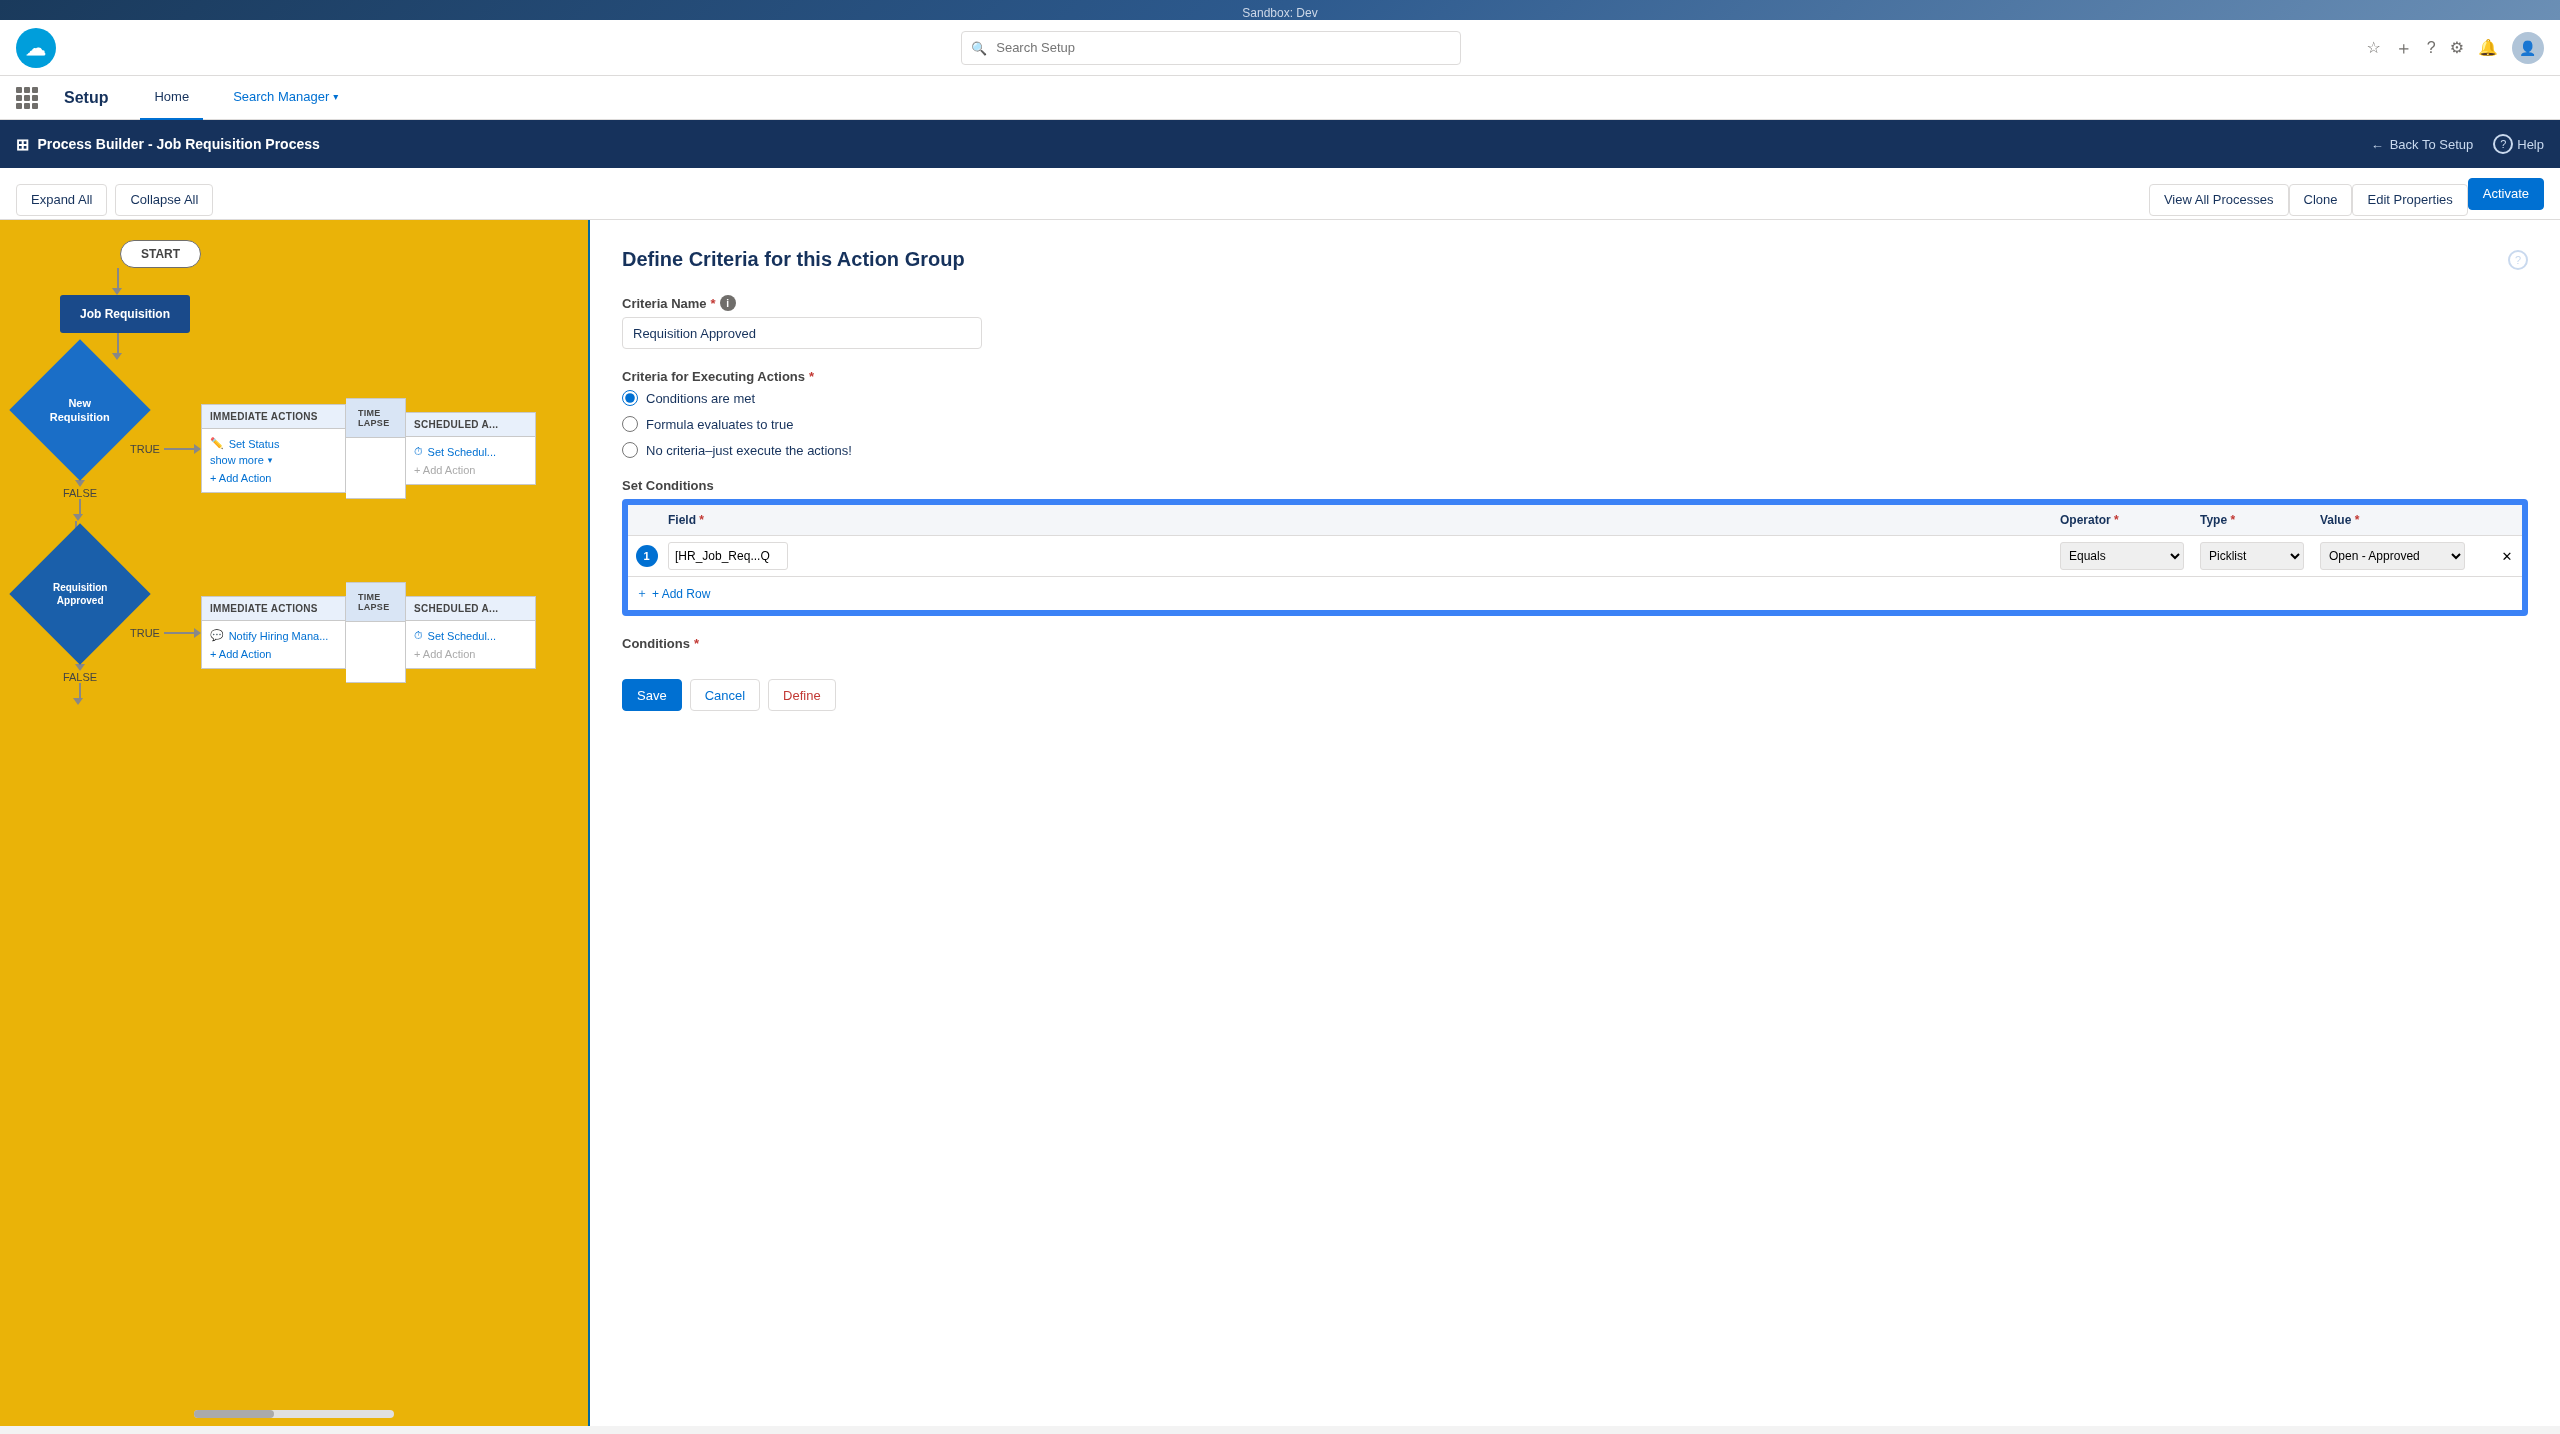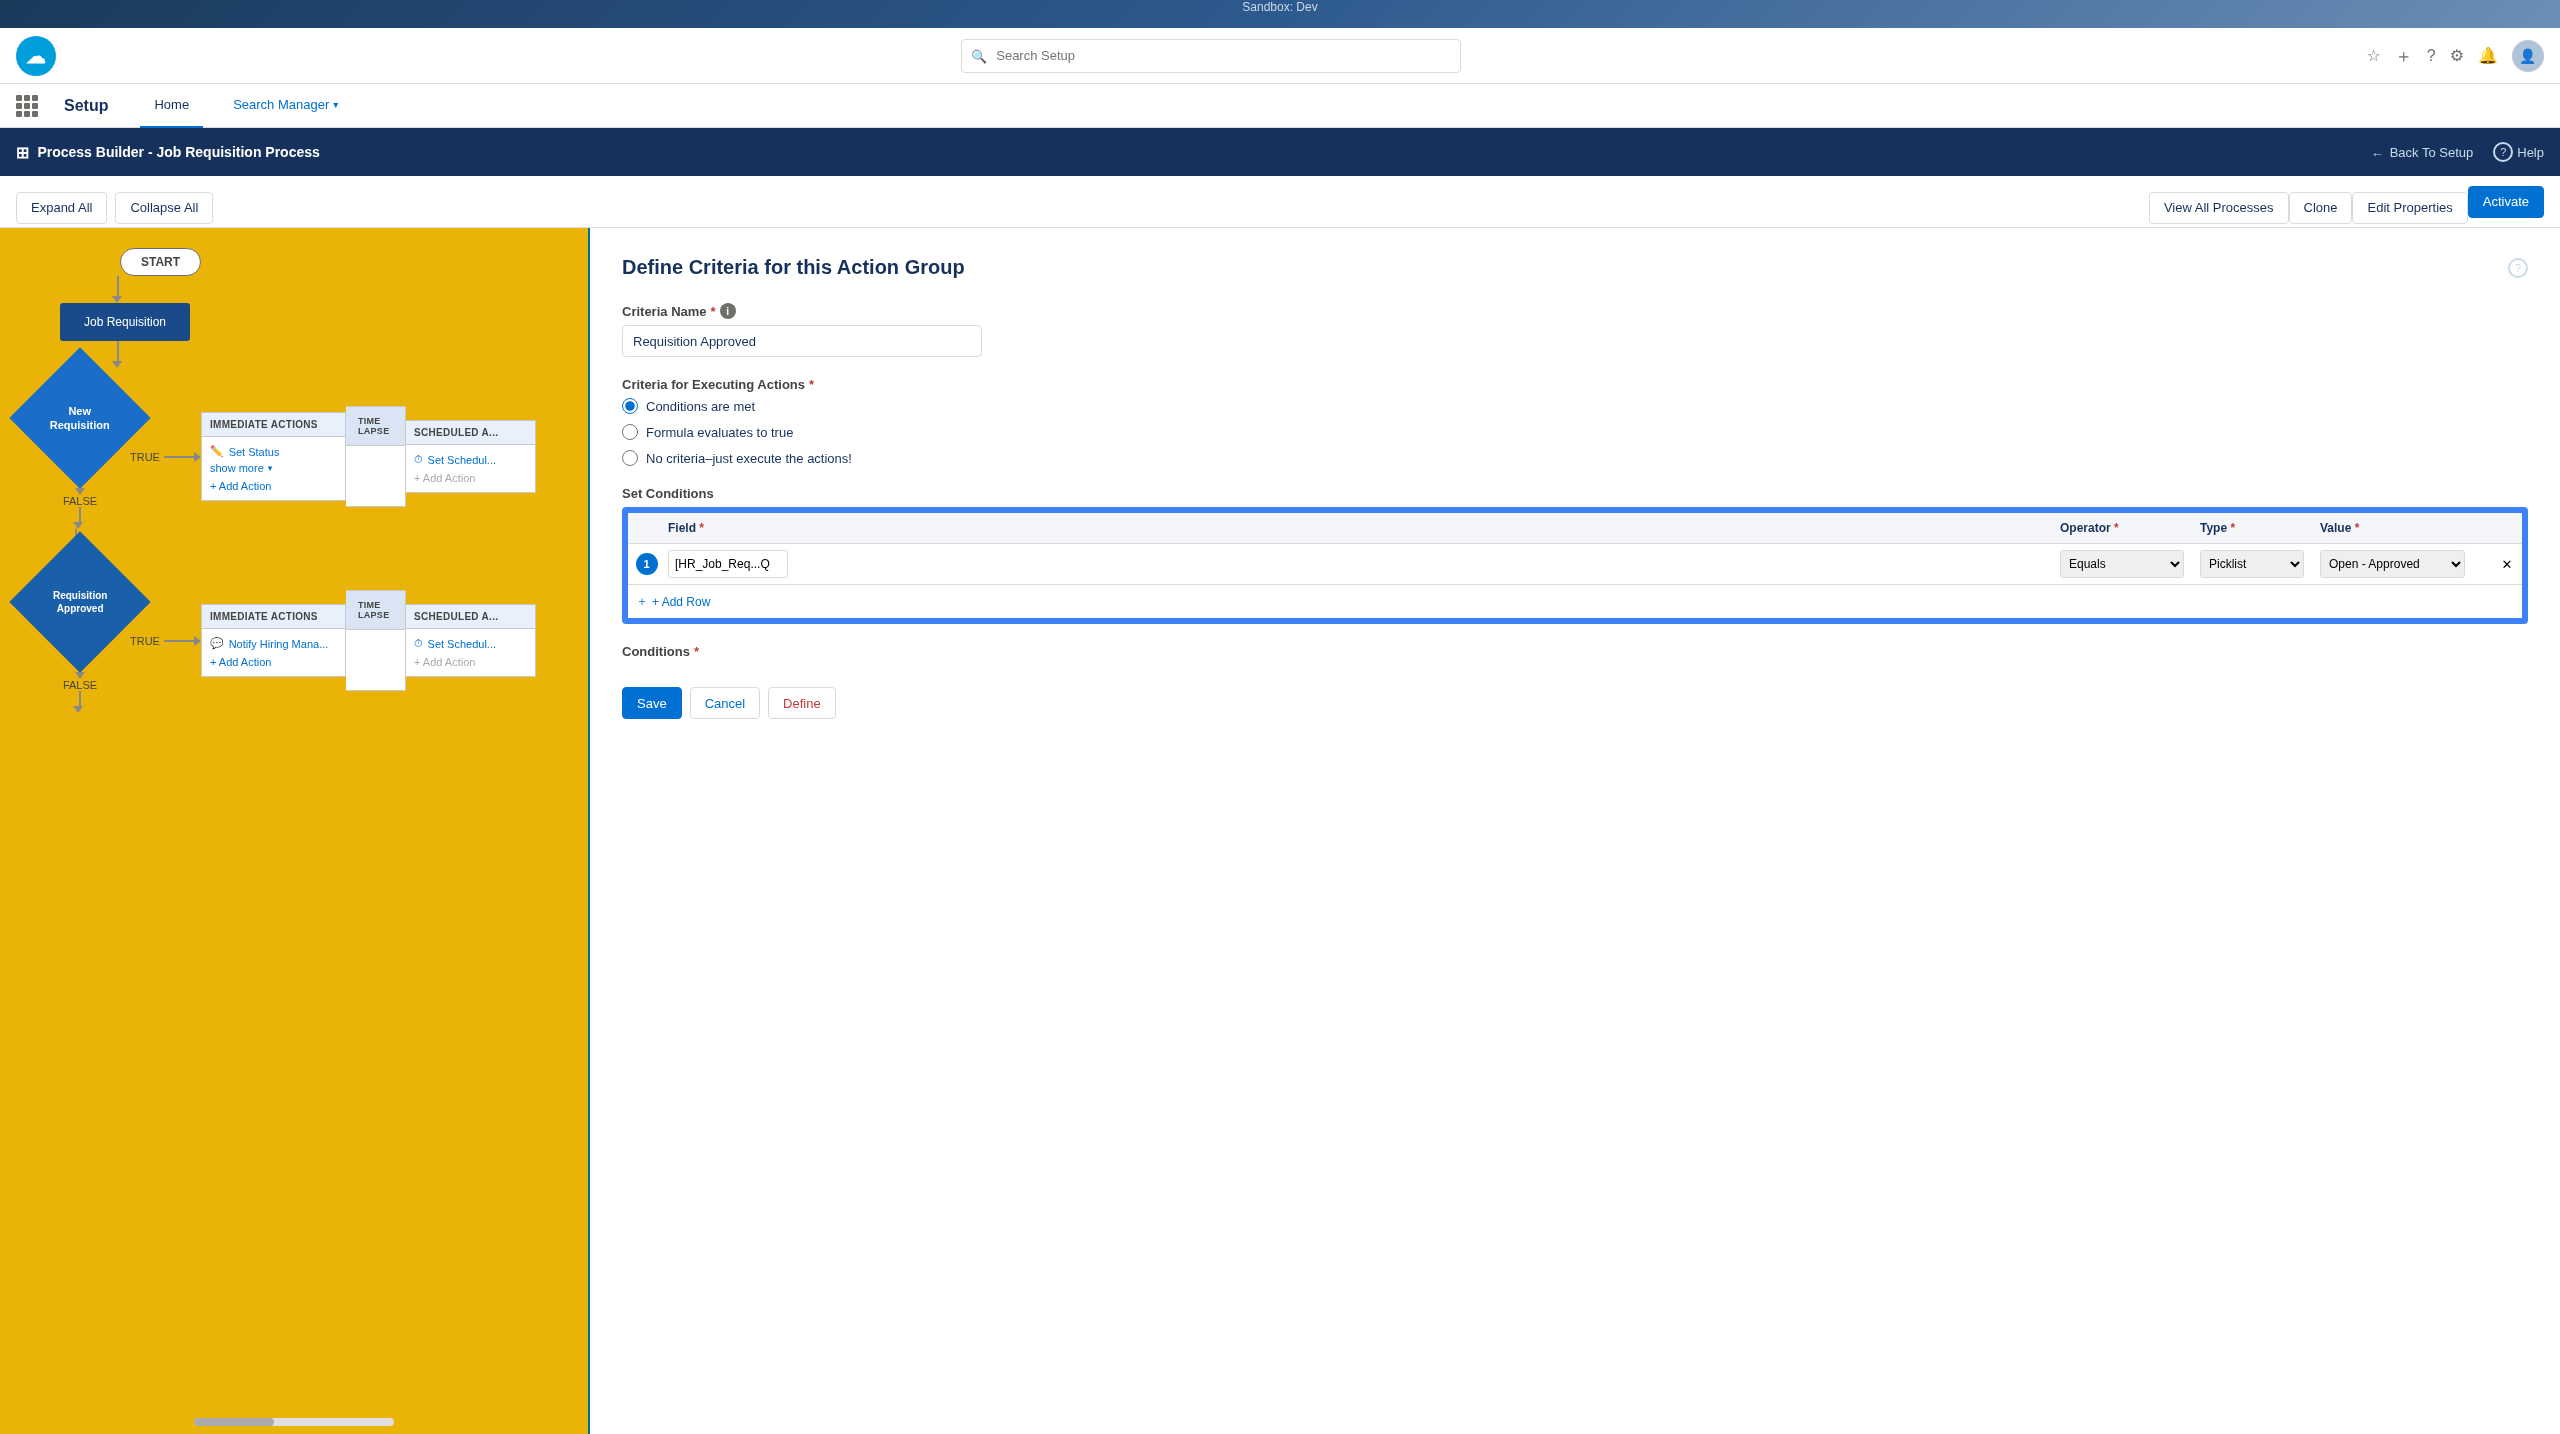--- a/index.html
+++ b/index.html
@@ -1,23 +1,23 @@
 <!DOCTYPE html>
 <html><head>
   <meta charset="utf-8">
   <style>
     * { box-sizing: border-box; margin: 0; padding: 0; }
     body { font-family: 'Salesforce Sans', Arial, sans-serif; font-size: 13px; background: #f3f3f3; }
 
     
     .top-bar {
       background: linear-gradient(135deg, #1a3a5c 0%, #2d5a8e 50%, #6b8fb5 100%);
-      height: 28px;
-      display: flex;
-      align-items: flex-start;
+      height: 20px;
+      display: flex;
+      align-items: flex-end;
       justify-content: center;
       color: #cdd8e8;
       font-size: 12px;
     }
 
     
     .nav-bar {
       background: #fff;
       height: 56px;
       display: flex;
@@ -247,21 +247,21 @@
       margin-left: 73px;
     }
 
     .flow-node-box {
       background: #1a4a8a;
       color: #fff;
       width: 130px;
       padding: 12px 10px;
       text-align: center;
       font-size: 12px;
-      font-weight: 400;
+      font-weight: 700;
       cursor: pointer;
       border-radius: 3px;
       margin-left: 8px;
     }
     .flow-diamond {
       width: 100px;
       height: 100px;
       background: #1a6ec7;
       transform: rotate(45deg);
       display: flex;

